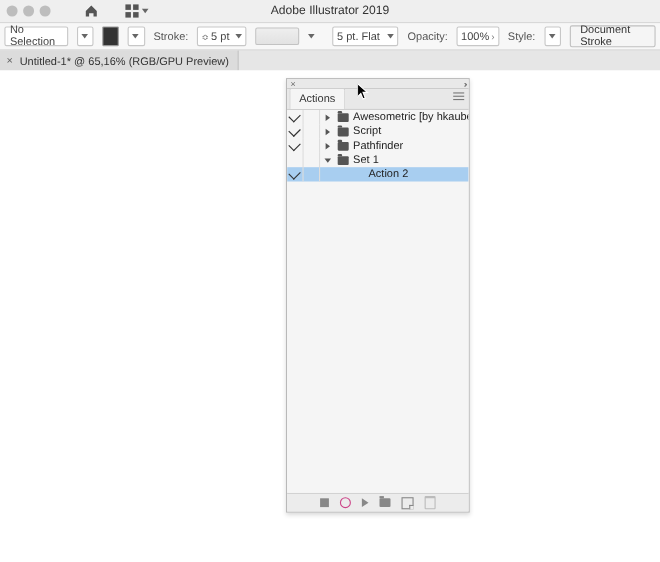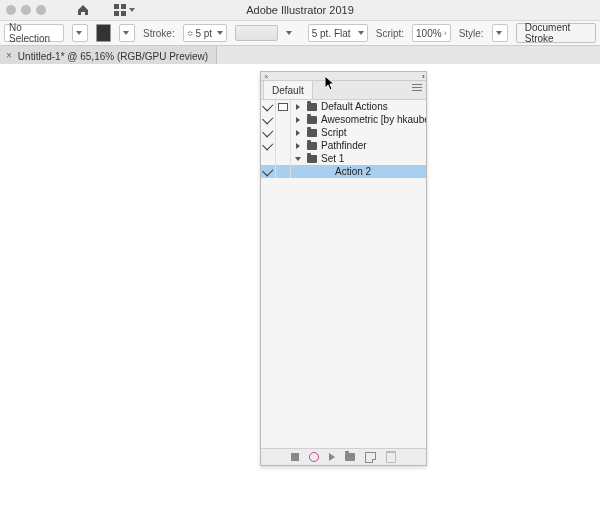--- a/index.html
+++ b/index.html
@@ -110,21 +110,21 @@
     <span class="val">5 pt</span>
     <span class="caret"></span>
   </div>
   <div class="long"></div>
   <span class="caret"></span>
   <div class="spacer"></div>
   <div class="combo">
     <span class="val" style="min-width:44px">5 pt. Flat</span>
     <span class="caret"></span>
   </div>
-  <span class="lbl">Script:</span>
+  <span class="lbl">Opacity:</span>
   <div class="combo">
     <span class="val">100%</span>
     <span style="font-size:9px;color:#777">›</span>
   </div>
   <span class="lbl">Style:</span>
   <div class="combo" style="width:10px">
       <span class="caret"></span>
     </div>
   <div class="btn">Document Stroke</div>
 </div>
@@ -139,43 +139,28 @@
 <div class="canvas">
   <div class="artboard"></div>
 </div>
 
 <div class="panel">
   <div class="panel-top">
     <span class="pclose">×</span>
     <span class="pmin">››</span>
   </div>
   <div class="panel-tabs">
-    <div class="ptab">Default</div>
+    <div class="ptab">Actions</div>
     <div class="pmenu">
         <span></span>
         <span></span>
         <span></span>
       </div>
   </div>
   <div class="panel-body" id="panel-body">
-      <div class="row">
-        <div class="c-chk">
-          <div class="chk"></div>
-        </div>
-        <div class="c-dlg">
-          <div class="dlgic"></div>
-        </div>
-        <div class="c-exp">
-          <div class="tri"></div>
-        </div>
-        <div class="c-ico">
-          <div class="fld"></div>
-        </div>
-        <div class="c-lbl">Default Actions</div>
-      </div>
       <div class="row">
         <div class="c-chk">
           <div class="chk"></div>
         </div>
         <div class="c-dlg"></div>
         <div class="c-exp">
           <div class="tri"></div>
         </div>
         <div class="c-ico">
           <div class="fld"></div>

